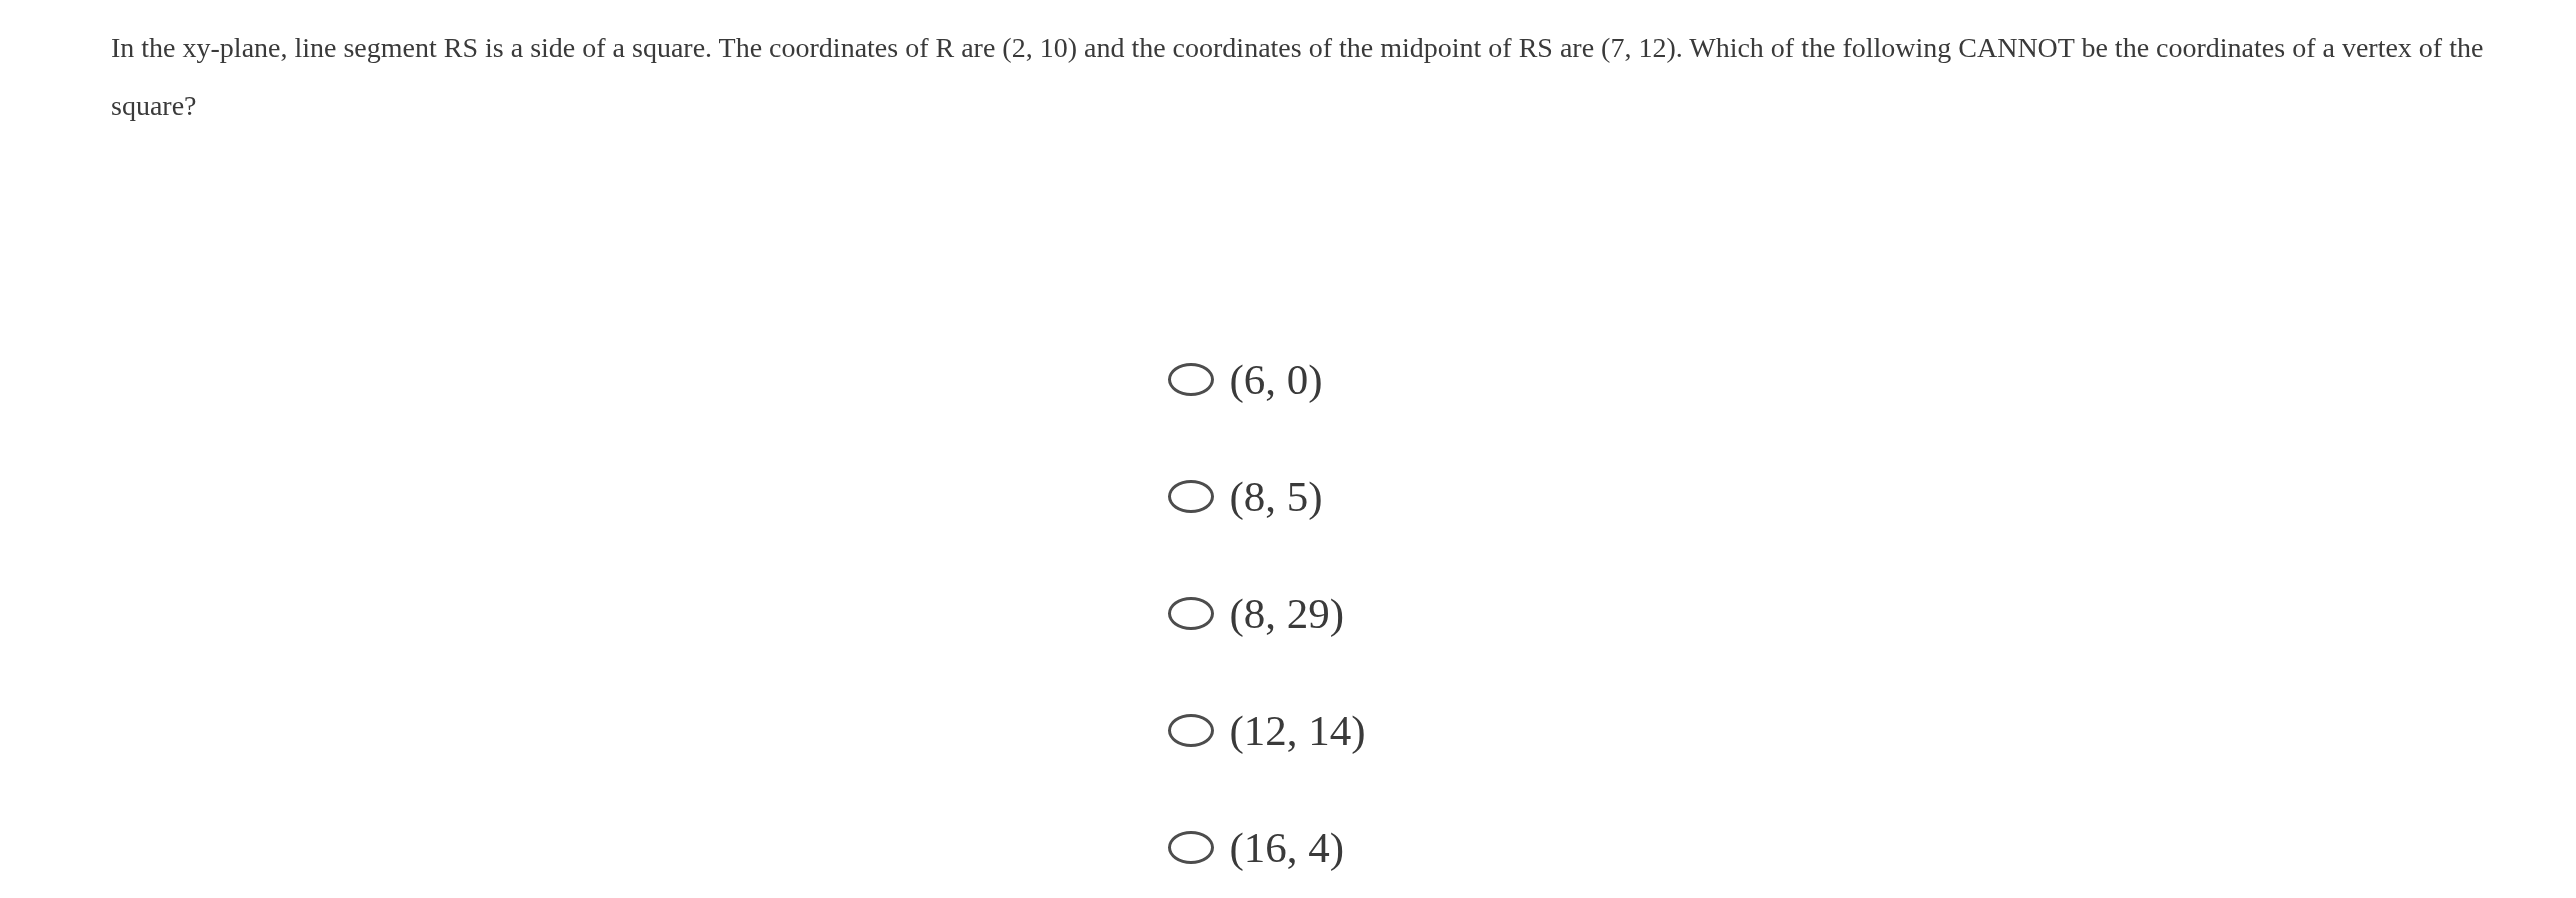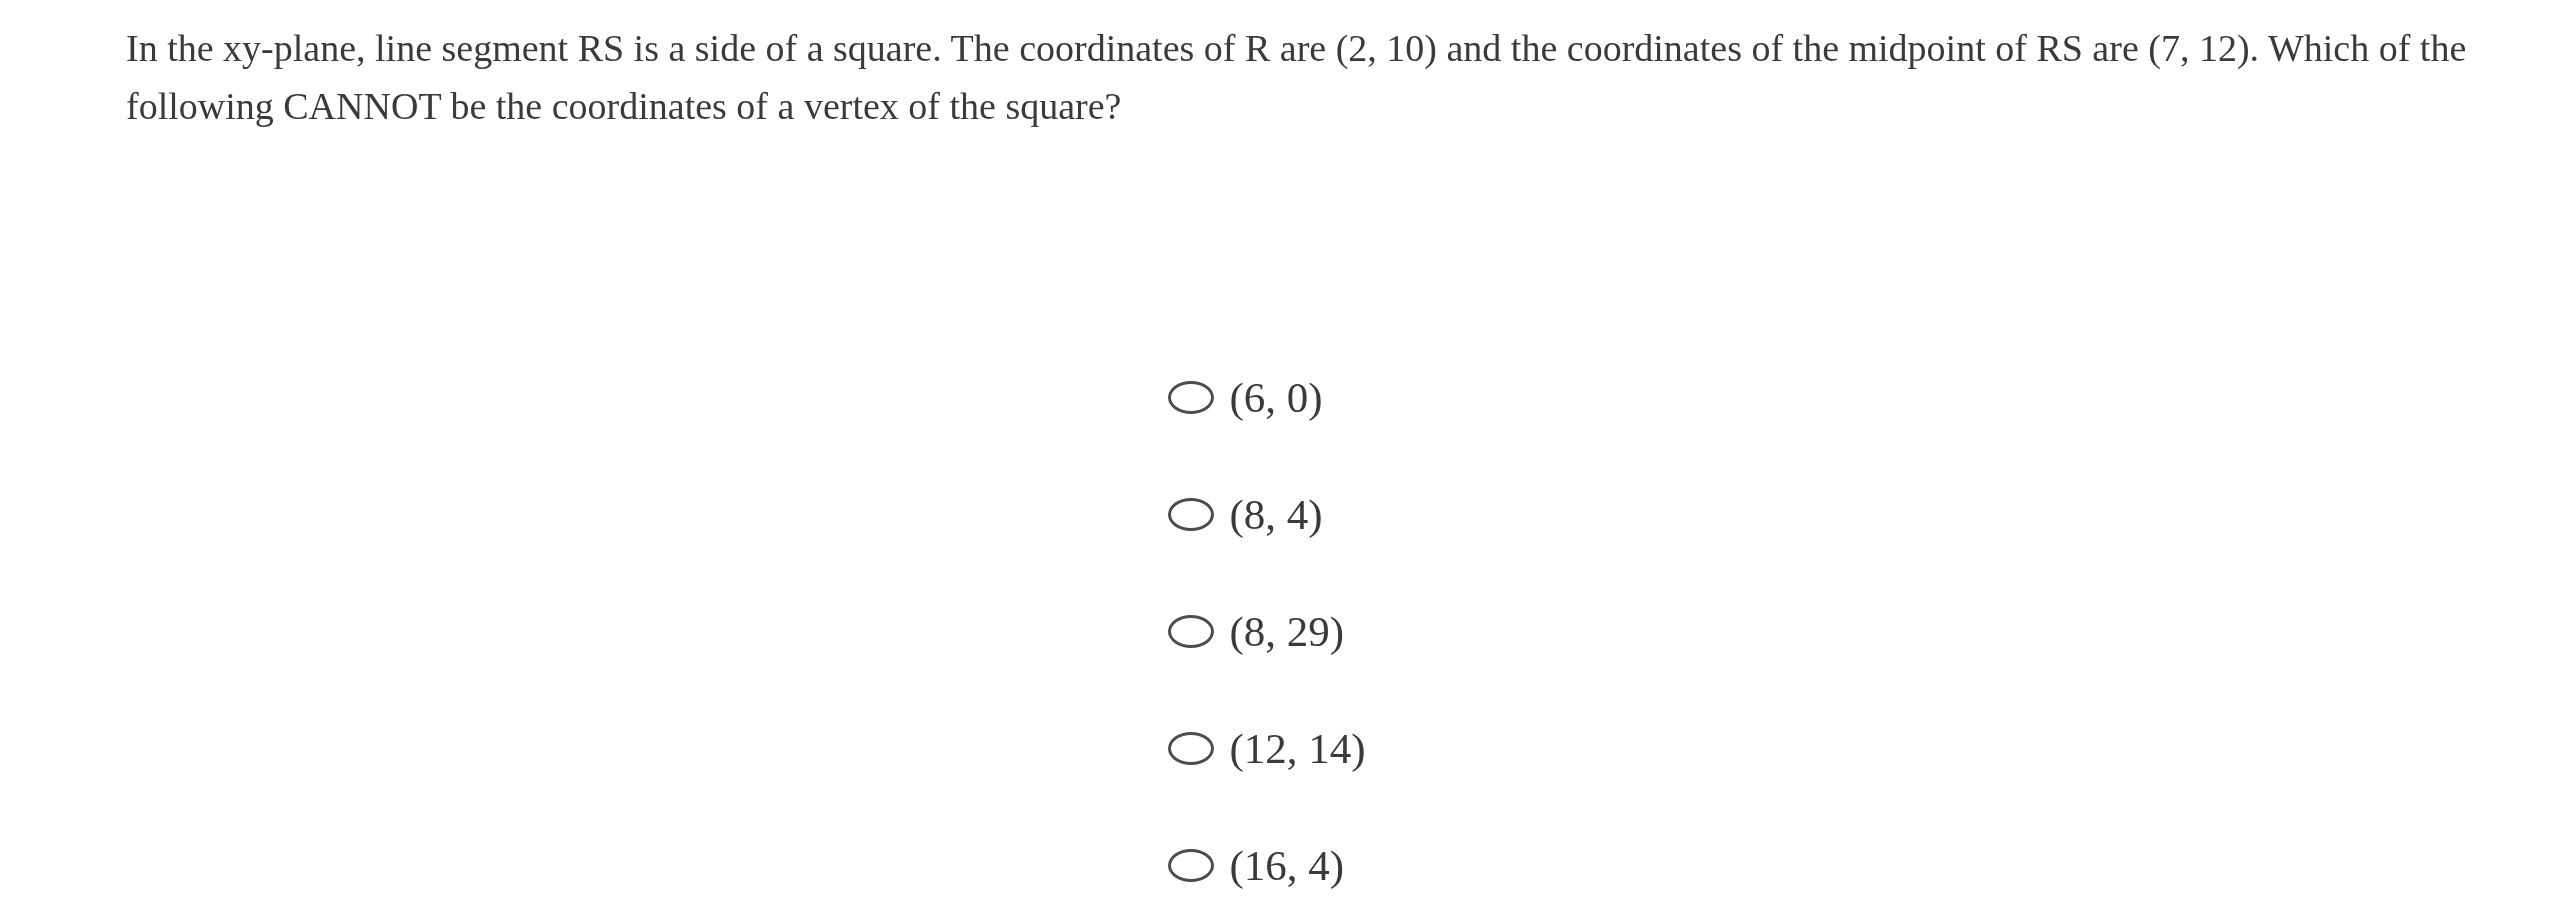--- a/index.html
+++ b/index.html
@@ -9,32 +9,32 @@
   }
   body {
     width: 2576px;
     height: 899px;
     position: relative;
     overflow: hidden;
     font-family: "Liberation Serif", serif;
   }
   .question {
     position: absolute;
-    left: 126px;
+    left: 111px;
     top: 18.7px;
     width: 2374px;
     margin: 0;
-    font-size: 38px;
+    font-size: 28px;
     line-height: 58px;
     color: #3a3a3a;
   }
   .options {
     position: absolute;
     left: 1168px;
-    top: 381px;
+    top: 363px;
     display: flex;
     flex-direction: column;
   }
   .option-row {
     display: flex;
     align-items: center;
     height: 33px;
     margin-bottom: 84px;
     cursor: pointer;
   }
@@ -67,21 +67,21 @@
 
   <div class="options">
 
     <div class="option-row">
       <span class="radio"></span>
       <span class="option-label">(6, 0)</span>
     </div>
 
     <div class="option-row">
       <span class="radio"></span>
-      <span class="option-label">(8, 4)</span>
+      <span class="option-label">(8, 5)</span>
     </div>
 
     <div class="option-row">
       <span class="radio"></span>
       <span class="option-label">(8, 29)</span>
     </div>
 
     <div class="option-row">
       <span class="radio"></span>
       <span class="option-label">(12, 14)</span>

